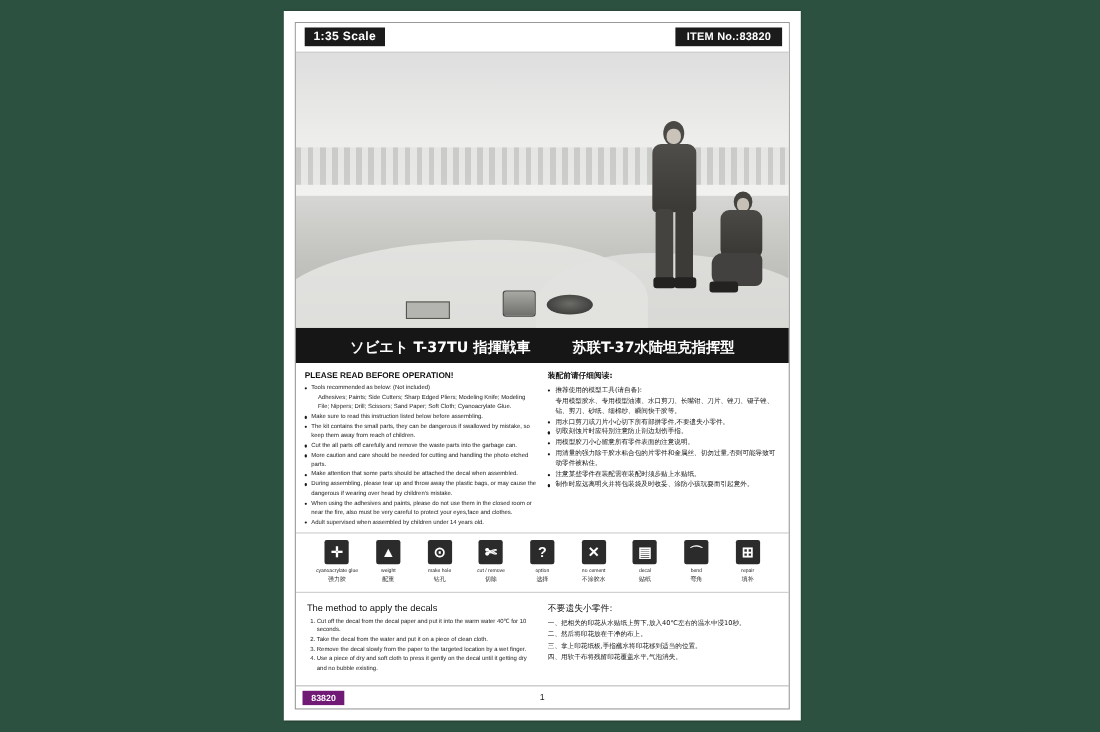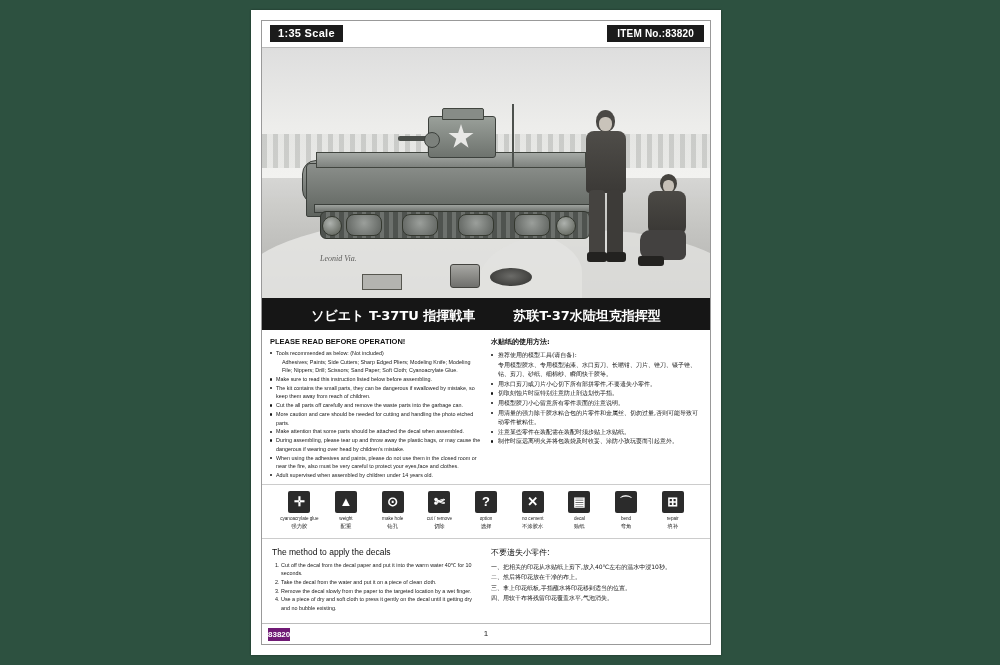--- a/index.html
+++ b/index.html
@@ -3,21 +3,21 @@
 <meta charset="utf-8">
 <style>
   html,body{margin:0;padding:0;}
   body{
     width:1000px;height:665px;
     background:#2d5140;
     font-family:"Liberation Sans", sans-serif;
     overflow:hidden;
   }
   .page{
-    position:absolute;left:251px;top:10px;width:470px;height:645px;
+    position:absolute;left:258px;top:10px;width:470px;height:645px;
     background:#ffffff;
     box-shadow:0 0 2px rgba(0,0,0,.4);
   }
   .inner{
     position:absolute;left:10px;top:10px;right:10px;bottom:10px;
     border:1px solid #999;
     background:#fff;
   }
   
   .topbar{
@@ -247,21 +247,21 @@
     font-family:"DejaVu Sans", sans-serif;
   }
   
   .footer{
     position:absolute;left:0;right:0;bottom:0;height:20px;
     border-top:1px solid #bbb;
   }
   .foot-item{
     position:absolute;left:6px;top:4px;
     background:#701a75;color:#fff;font-size:8px;font-weight:bold;
-    padding:2px 0;
+    padding:2px 8px;
   }
   .foot-page{
     position:absolute;left:0;right:0;top:5px;text-align:center;
     font-size:8px;color:#222;
   }
 </style>
 </head>
 <body>
 
 <div class="page">
@@ -272,40 +272,20 @@
       <div class="item-badge">ITEM No.:83820</div>
     </div>
 
     <div class="art">
       <div class="sky"></div>
       <div class="tree-line"></div>
       <div class="ground"></div>
       <div class="snow1"></div>
       <div class="snow2"></div>
 
-      <div class="tank">
-        <div class="float-l"></div>
-        <div class="hull"></div>
-        <div class="hull-top"></div>
-        <div class="fender"></div>
-        <div class="antenna"></div>
-        <div class="turret"></div>
-        <div class="turret-hatch"></div>
-        <div class="star"></div>
-        <div class="mg"></div>
-        <div class="mg-ball"></div>
-        <div class="track"></div>
-        <div class="bogie" style="left:40px"></div>
-        <div class="bogie" style="left:96px"></div>
-        <div class="bogie" style="left:152px"></div>
-        <div class="bogie" style="left:208px"></div>
-        <div class="wheel" style="left:16px"></div>
-        <div class="wheel" style="left:250px"></div>
-        <div class="sig">Leonid Via.</div>
-      </div>
 
       <div class="crew-a">
         <div class="head"></div>
         <div class="face"></div>
         <div class="body"></div>
         <div class="legl"></div>
         <div class="legr"></div>
         <div class="boot" style="left:7px"></div>
         <div class="boot" style="left:26px"></div>
       </div>
@@ -340,21 +320,21 @@
           <li>The kit contains the small parts, they can be dangerous if swallowed by mistake, so keep them away from reach of  children.</li>
           <li>Cut the all parts off carefully and remove the waste parts into the garbage can.</li>
           <li>More caution and care should be needed for cutting and handling the photo etched parts.</li>
           <li>Make attention that some parts should be attached the decal when assembled.</li>
           <li>During assembling, please tear up and throw away the plastic bags, or may cause the dangerous if wearing over head by children's mistake.</li>
           <li>When using the adhesives and paints, please do not use them in the closed room or near the fire, also must be very careful to protect your eyes,face and clothes.</li>
           <li>Adult supervised when assembled by children under 14 years old.</li>
         </ul>
       </div>
       <div class="col col-cn">
-        <h4>水贴纸的使用方法:</h4>
+        <h4>装配前请仔细阅读:</h4>
         <ul class="cn">
           <li>推荐使用的模型工具(请自备):</li>
           <li class="cont">专用模型胶水、专用模型油漆、水口剪刀、长嘴钳、刀片、锉刀、镊子锉、钻、剪刀、砂纸、细棉纱、瞬间快干胶等。</li>
           <li>用水口剪刀或刀片小心切下所有部拼零件,不要遗失小零件。</li>
           <li>切取刻蚀片时应特别注意防止剖边划伤手指。</li>
           <li>用模型胶刀小心留意所有零件表面的注意说明。</li>
           <li>用清量的强力除干胶水粘合包的片零件和金属丝、切勿过量,否则可能导致可动零件被粘住。</li>
           <li>注意某些零件在装配需在装配时须步贴上水贴纸。</li>
           <li>制作时应远离明火并将包装袋及时收妥、涂防小孩玩耍而引起意外。</li>
         </ul>

